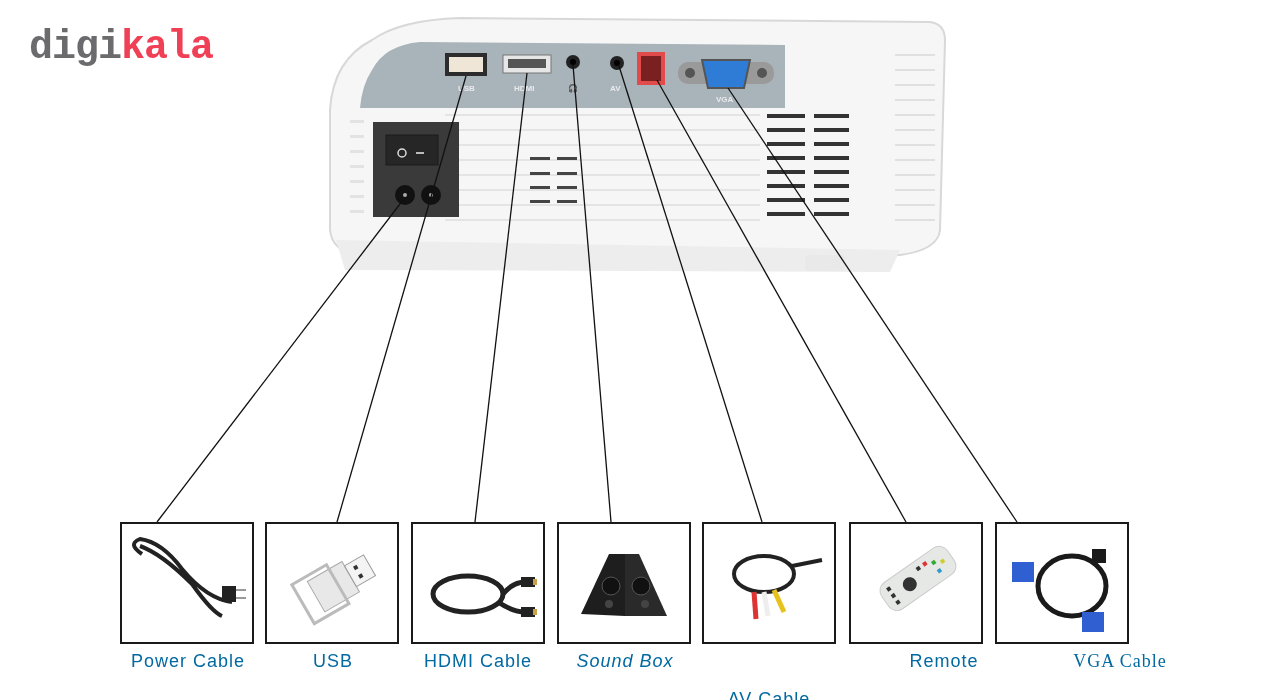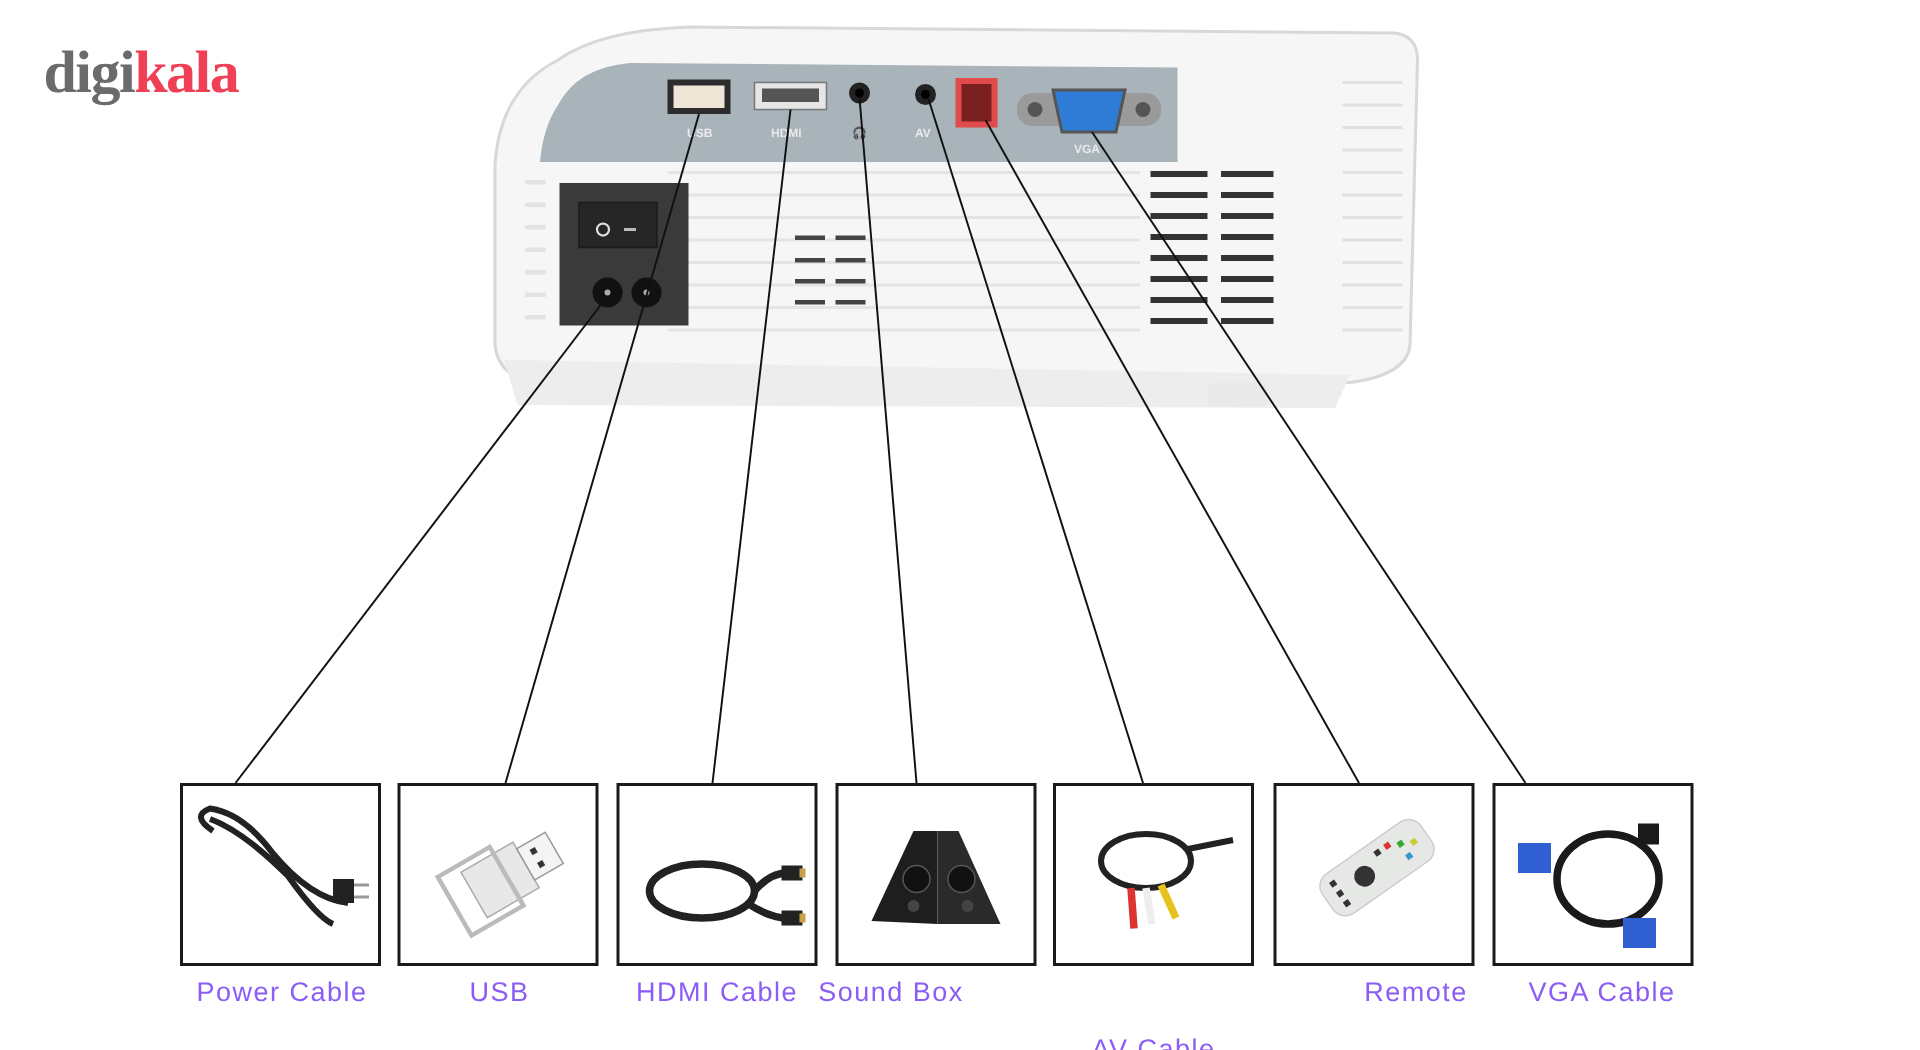--- a/index.html
+++ b/index.html
@@ -1,23 +1,23 @@
 <!DOCTYPE html>
 <html><head>
 <meta charset="utf-8">
 <style>
   html,body{margin:0;padding:0;background:#ffffff;}
   body{width:1280px;height:700px;position:relative;overflow:hidden;font-family:"Liberation Sans",sans-serif;}
-  .logo{position:absolute;left:29px;top:24px;font-family:Liberation Serif, serif;font-size:40px;font-weight:bold;letter-spacing:-1px;line-height:48px;}
+  .logo{position:absolute;left:29px;top:24px;font-family:Liberation Mono, monospace;font-size:40px;font-weight:bold;letter-spacing:-1px;line-height:48px;}
   .logo .a{color:#6b6b6d;}
   .logo .b{color:#ef4056;}
   svg.scene{position:absolute;left:0;top:0;}
   .box{position:absolute;top:522px;width:134px;height:122px;border:2px solid #1a1a1a;box-sizing:border-box;background:#fff;}
   .box svg{position:absolute;left:0;top:0;}
-  .cap{position:absolute;top:651px;width:160px;text-align:center;font-size:18px;letter-spacing:1px;color:#8b5cf6;}
+  .cap{position:absolute;top:651px;width:160px;text-align:center;font-size:18px;letter-spacing:1px;color:#0369a1;}
   .port-label{font-family:"Liberation Sans",sans-serif;font-size:8px;fill:#e8eaec;font-weight:bold;}
 </style>
 </head>
 <body>
 
 <div class="logo"><span class="a">digi</span><span class="b">kala</span></div>
 
 <svg class="scene" width="1280" height="700" viewBox="0 0 1280 700">
 
   <g>
@@ -217,16 +217,16 @@
     <ellipse cx="75" cy="62" rx="34" ry="30" stroke="#1a1a1a" stroke-width="5" fill="none"></ellipse>
     <rect x="15" y="38" width="22" height="20" fill="#2f5fd0"></rect>
     <rect x="85" y="88" width="22" height="20" fill="#2f5fd0"></rect>
     <rect x="95" y="25" width="14" height="14" fill="#1a1a1a"></rect>
   </svg>
 </div>
 
 <div class="cap" style="left:108px;">Power Cable</div>
 <div class="cap" style="left:253px;">USB</div>
 <div class="cap" style="left:398px;">HDMI Cable</div>
-<div class="cap" style="left:514px;">Sound Box</div>
+<div class="cap" style="left:545px;font-style:italic;">Sound Box</div>
 <div class="cap" style="left:689px;top:649px;margin-top:40px;">AV Cable</div>
 <div class="cap" style="left:864px;">Remote</div>
-<div class="cap" style="left:988px;">VGA Cable</div>
+<div class="cap" style="left:1040px;font-family:Liberation Serif, serif;">VGA Cable</div>
 
 </body></html>

